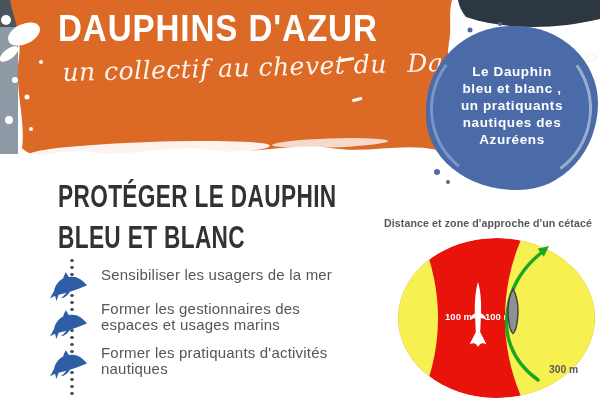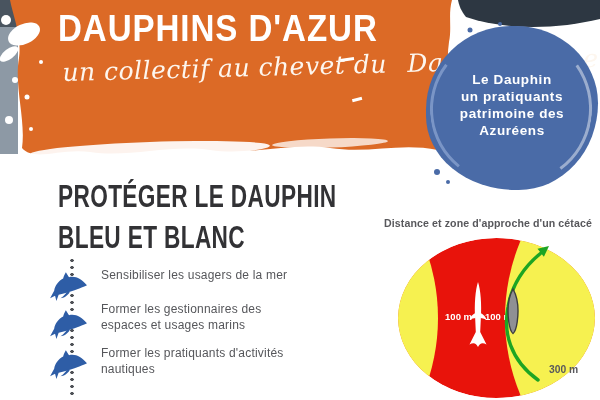--- a/index.html
+++ b/index.html
@@ -50,21 +50,21 @@
 
   
   .dotline{
     position:absolute;left:70px;top:257px;width:3.5px;height:141px;
     background-image:radial-gradient(circle,#4f5257 1.5px,rgba(0,0,0,0) 1.7px);
     background-size:3.5px 7px;background-repeat:repeat-y;
   }
   .bullet-icon{position:absolute;width:40px;height:36px;}
   .bi1{left:49px;top:270px;} .bi2{left:49px;top:308px;} .bi3{left:49px;top:348px;}
   .bullet-text{
-    position:absolute;left:101px;color:#55565a;font-size:12px;line-height:16px;letter-spacing:.2px;white-space:nowrap;
+    position:absolute;left:101px;color:#55565a;font-size:15px;line-height:16px;letter-spacing:.2px;white-space:nowrap;
   }
   .bt1{top:267px;} .bt2{top:301px;} .bt3{top:345px;}
   .bullet-text span{display:block;}
 
   
   .diagram{position:absolute;left:380px;top:210px;}
   .diag-title{font-size:10.6px;font-weight:600;fill:#58585c;letter-spacing:.1px;}
   .diag-label{font-size:10.3px;font-weight:600;fill:#58585c;}
   .diag-100{font-size:9.5px;font-weight:700;fill:#ffffff;}
 </style>
@@ -110,22 +110,23 @@
 
   <div class="banner-title">DAUPHINS D'AZUR</div>
   <div class="banner-tagline">
     <span class="l1">un collectif au chevet du</span>
     <span class="l2">Dauphin beu et blanc</span>
   </div>
 
   <div class="badge">
     <div class="badge-text">
       <span>Le Dauphin</span>
+      <span>bleu et blanc ,</span>
       <span>un pratiquants</span>
-      <span>patrimoine des</span>
+      <span>nautiques des</span>
       <span>Azuréens</span>
     </div>
   </div>
 
   <div class="heading">
     <span>PROTÉGER LE DAUPHIN</span>
     <span>BLEU ET BLANC</span>
   </div>
 
   <div class="dotline"></div>

